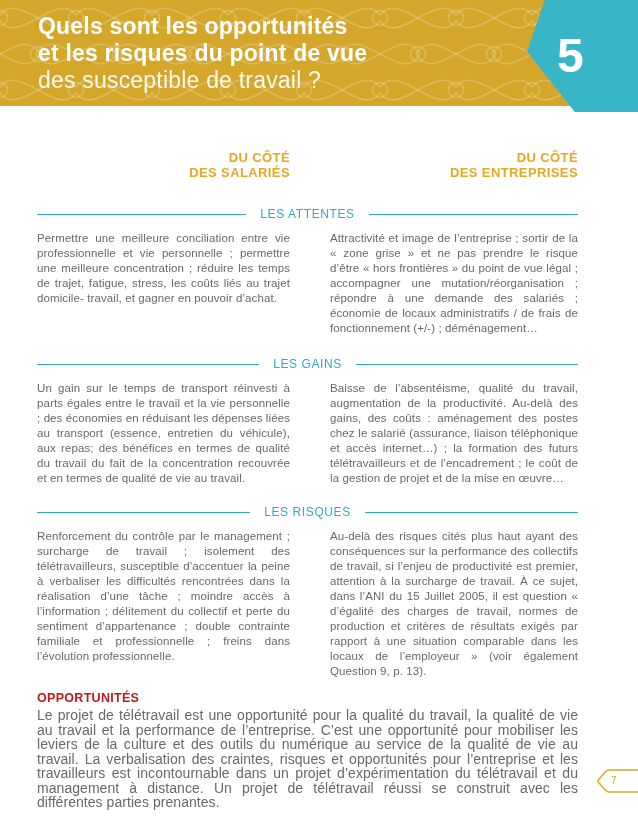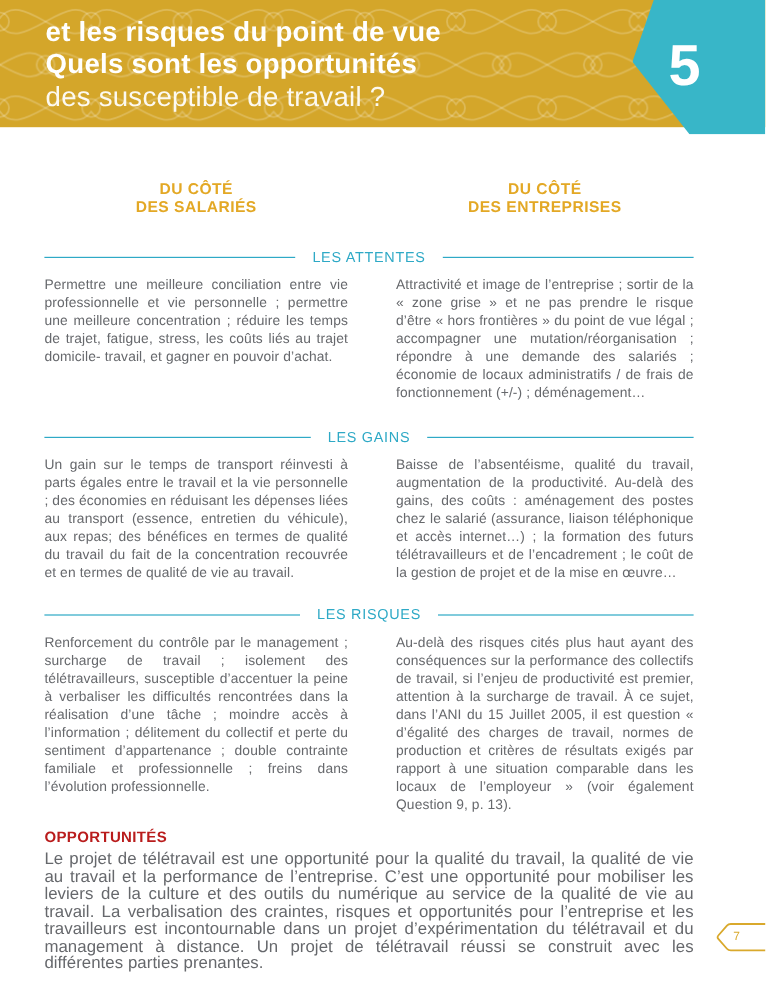--- a/index.html
+++ b/index.html
@@ -45,21 +45,21 @@
   
   .content{
     position:relative;
     padding:0 60px 0 37px;
   }
   .col-headers{
     display:flex;
     margin-top:44px;
   }
   .col-header{
-    text-align:center;
+    text-align:right;
     color:#e3a825;font-weight:700;font-size:13px;line-height:15px;
     letter-spacing:0.4px;
   }
   .col-header.left{width:253px;}
   .col-gap{width:40px;}
   .col-header.right{width:248px;}
   .section-head{
     display:flex;align-items:center;
   }
   .section-head .rule{
@@ -129,22 +129,22 @@
             <circle cx="38" cy="54" r="7.5"></circle>
             <circle cx="38" cy="-18" r="7.5"></circle>
             <circle cx="0" cy="90" r="7.5"></circle>
             <circle cx="76" cy="90" r="7.5"></circle>
           </g>
         </pattern>
       </defs>
       <rect x="0" y="0" width="638" height="106" fill="url(#wv)"></rect>
     </svg>
     <div class="title">
+      <div class="t-bold">Quels sont les opportunités</div>
       <div class="t-bold">et les risques du point de vue</div>
-      <div class="t-bold">Quels sont les opportunités</div>
       <div class="t-light">des susceptible de travail ?</div>
     </div>
     <div class="ribbon">
       <span class="chapter-num">5</span>
     </div>
   </header>
 
   <main class="content">
 
     <div class="col-headers">

